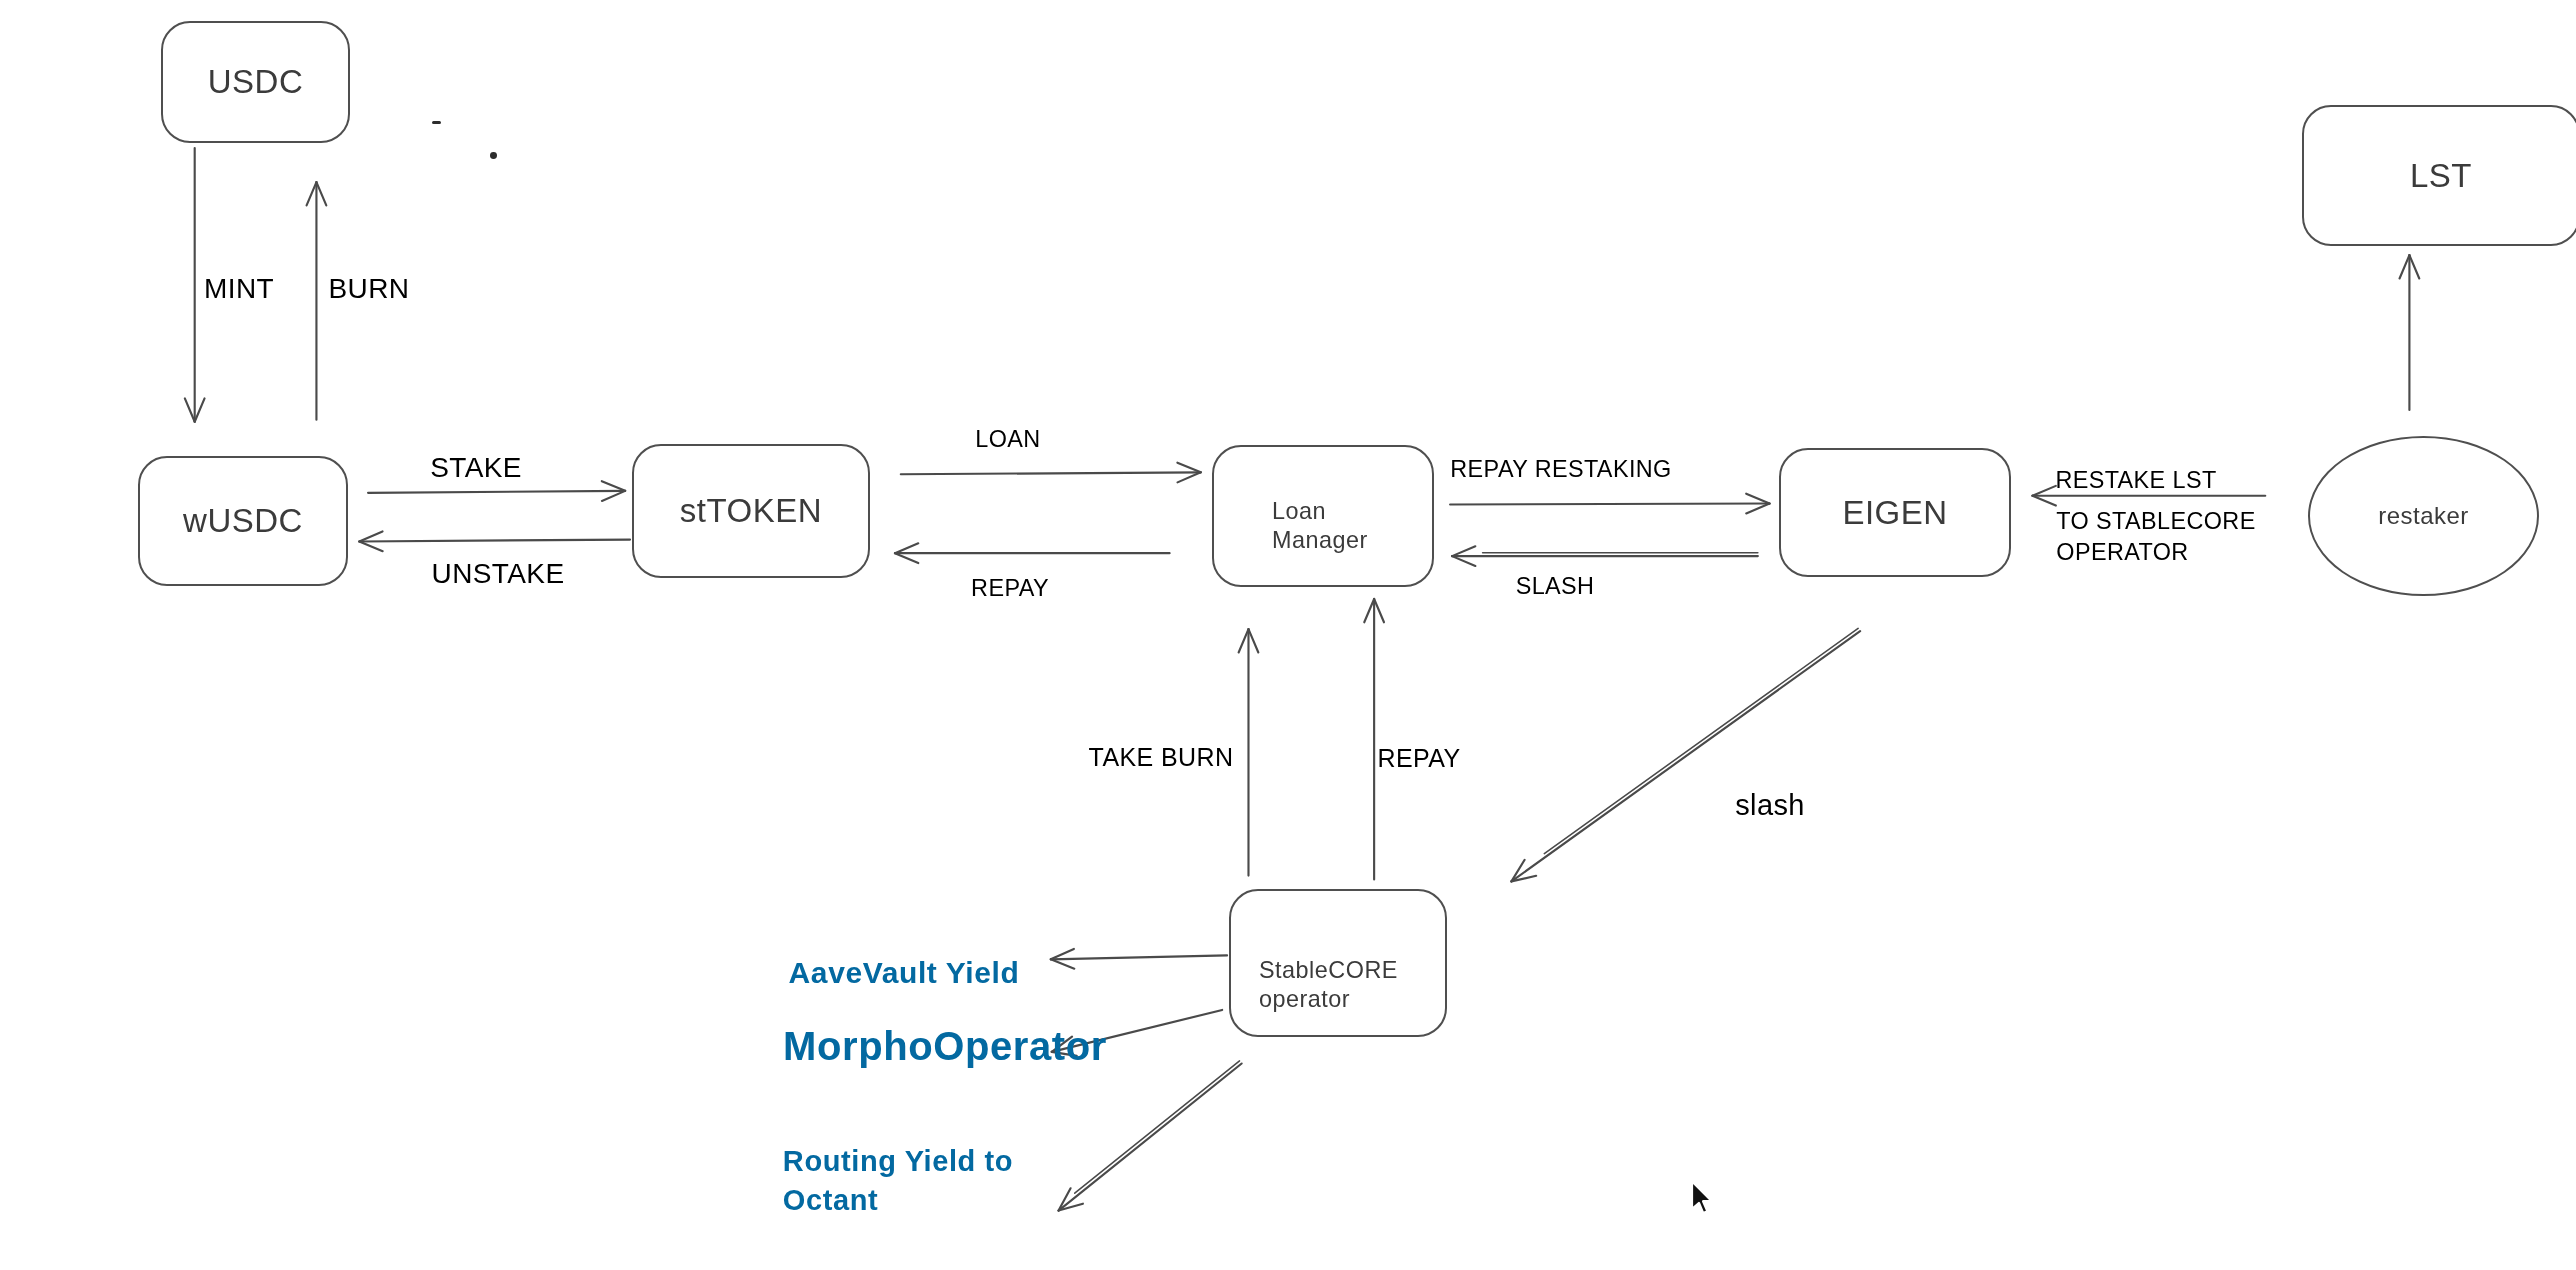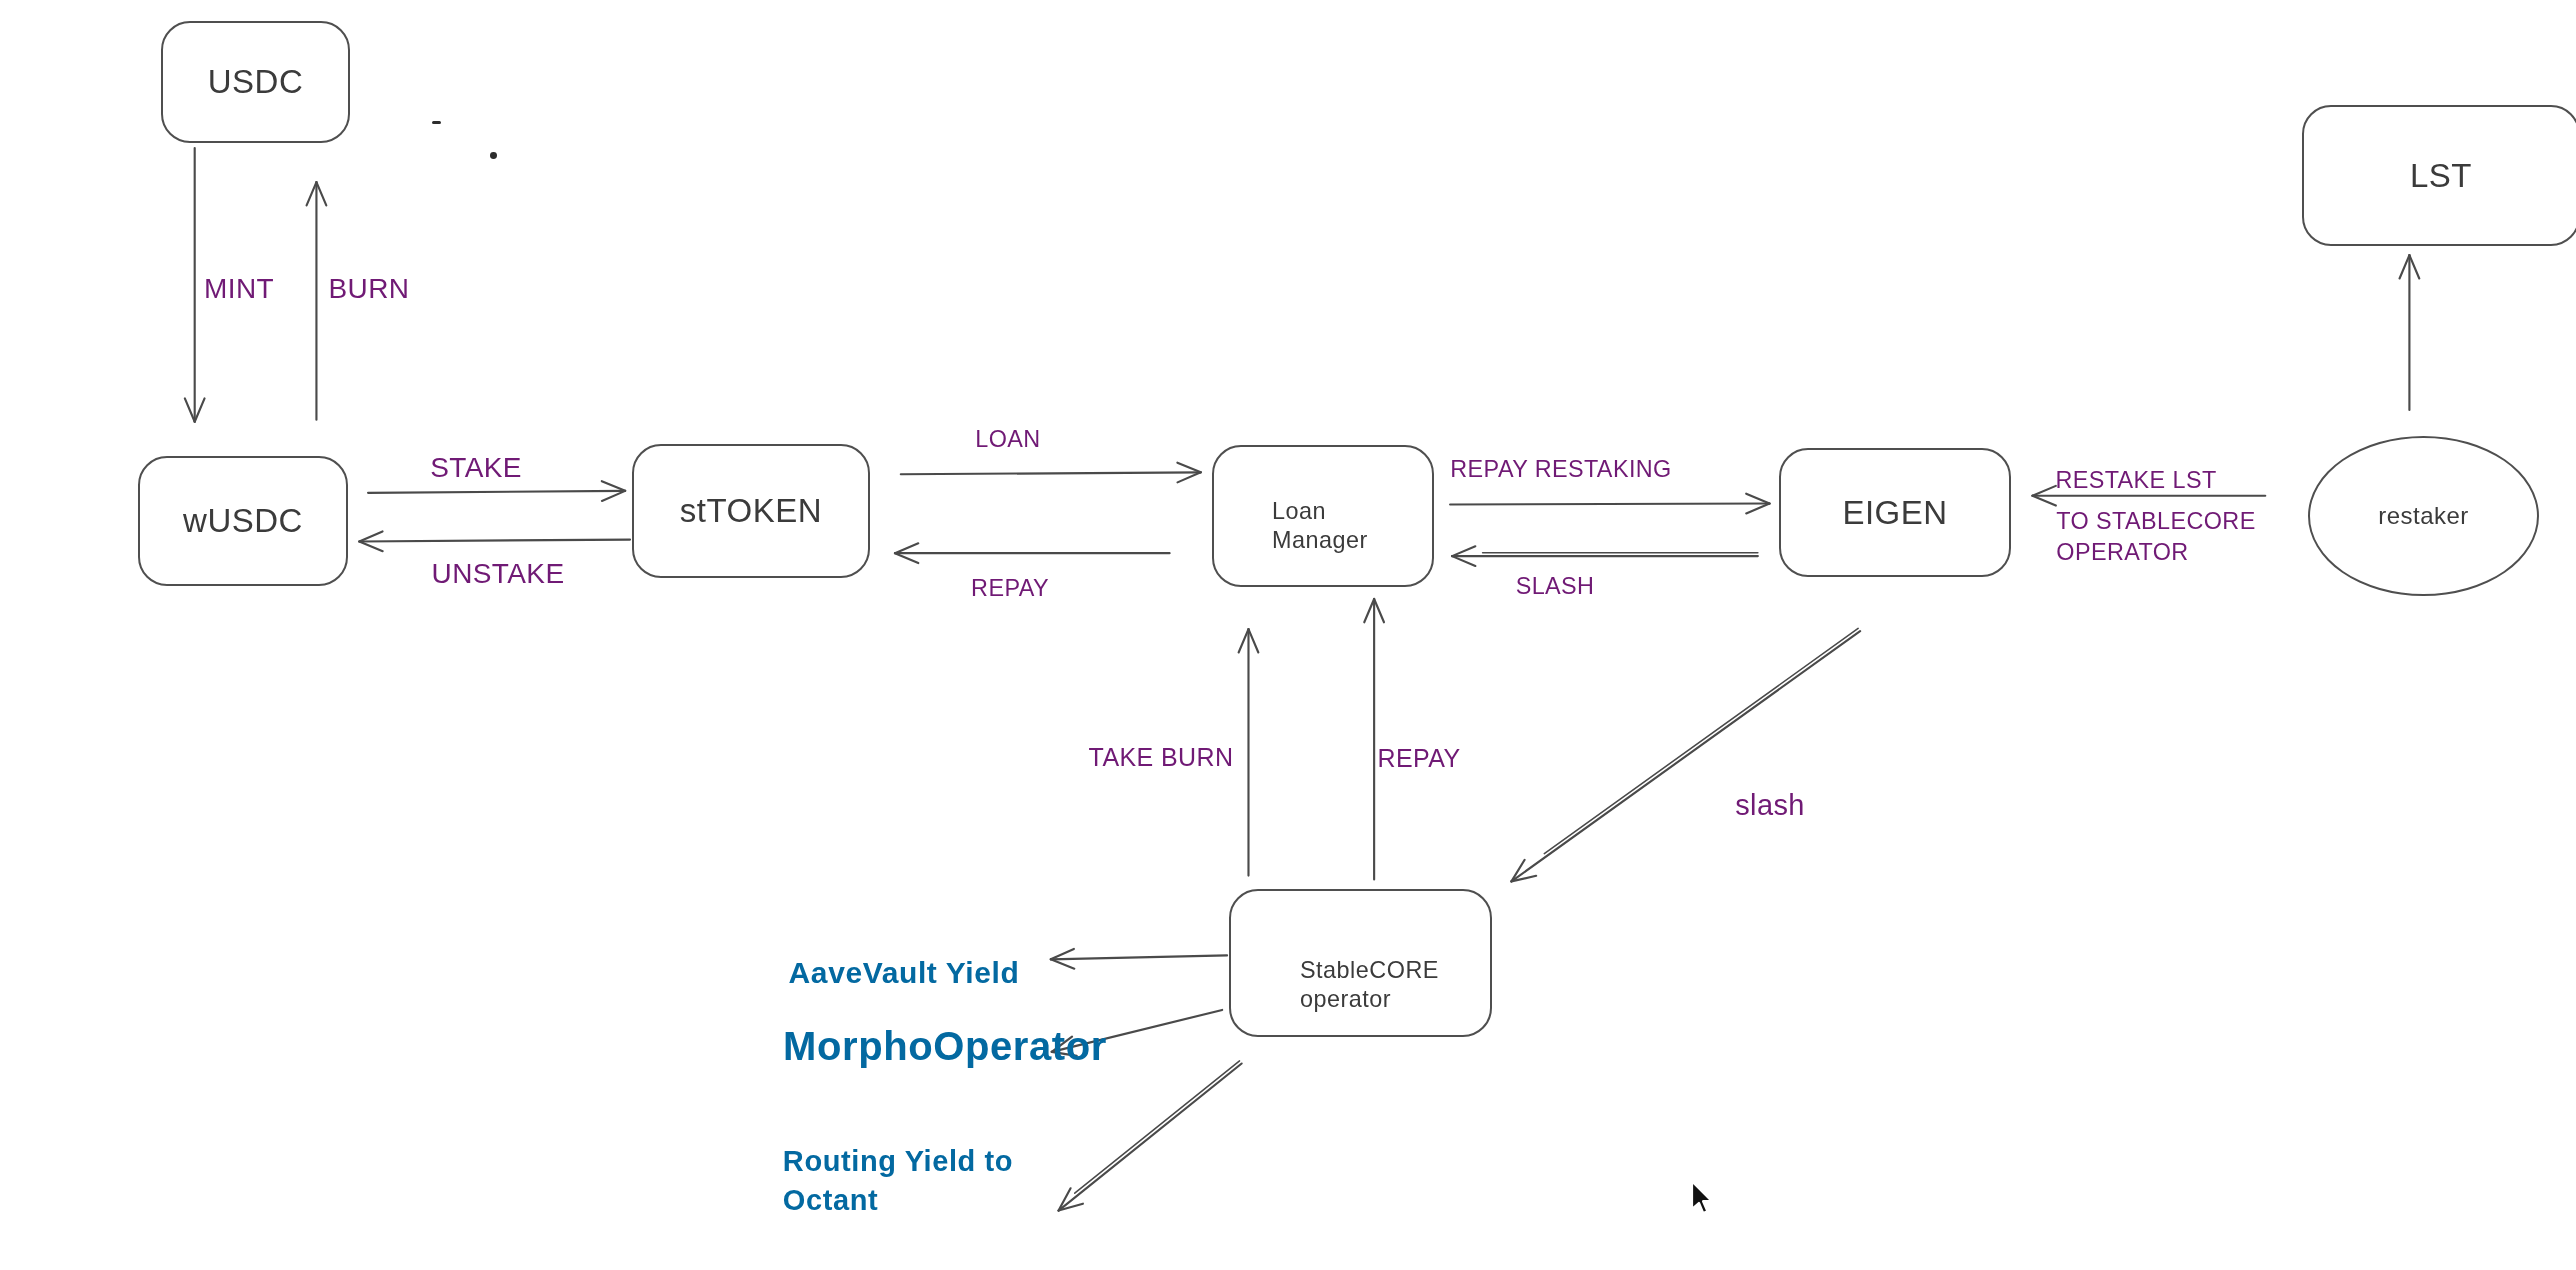--- a/index.html
+++ b/index.html
@@ -8,21 +8,21 @@
   #canvas{position:absolute;left:16px;top:0;width:2576px;height:1270px;background:#ffffff;}
   #arrow-layer{position:absolute;left:0;top:0;width:2576px;height:1270px;pointer-events:none;}
   .node{position:absolute;border:2.4px solid #4f4f4f;border-radius:29px;background:#ffffff;
         display:flex;align-items:center;justify-content:center;box-sizing:border-box;
         color:#3b3b3b;}
   .node .node-label{white-space:pre-line;letter-spacing:0.5px;}
   .node.big{font-size:33px;}
   .node.med{font-size:23.4px;line-height:29px;}
   .node.ellipse{border-radius:50%;font-size:24px;}
   .node.align-left{justify-content:flex-start;}
-  .edge-label{position:absolute;transform:translate(-50%,-50%);color:#701a75;
+  .edge-label{position:absolute;transform:translate(-50%,-50%);color:#000000;
               white-space:pre-line;text-align:left;letter-spacing:0.4px;}
   .edge-label.bold{font-weight:700;color:#0369a1;letter-spacing:0.6px;}
   .ink-dot{position:absolute;background:#2d2d2d;border-radius:1.9px;}
   #cursor{position:absolute;pointer-events:none;}
 </style>
 </head>
 <body>
 
 <div id="canvas">
 
@@ -126,21 +126,21 @@
 
   <div class="node med align-left" style="left:1196px;top:445px;width:222px;height:142px;padding-left:58px;padding-top:19.5px;">
     <span class="node-label">Loan
 Manager</span>
   </div>
 
   <div class="node big" style="left:1763px;top:448px;width:232px;height:129px;">
     <span class="node-label">EIGEN</span>
   </div>
 
-  <div class="node med align-left" style="left:1213px;top:889px;width:263px;height:148px;padding-left:69px;padding-top:43px;">
+  <div class="node med align-left" style="left:1213px;top:889px;width:218px;height:148px;padding-left:28px;padding-top:43px;">
     <span class="node-label">StableCORE
 operator</span>
   </div>
 
   <div class="node big" style="left:2286px;top:105px;width:278px;height:141px;">
     <span class="node-label">LST</span>
   </div>
 
   <div class="node ellipse" style="left:2292px;top:436px;width:231px;height:160px;">
     <span class="node-label">restaker</span>

